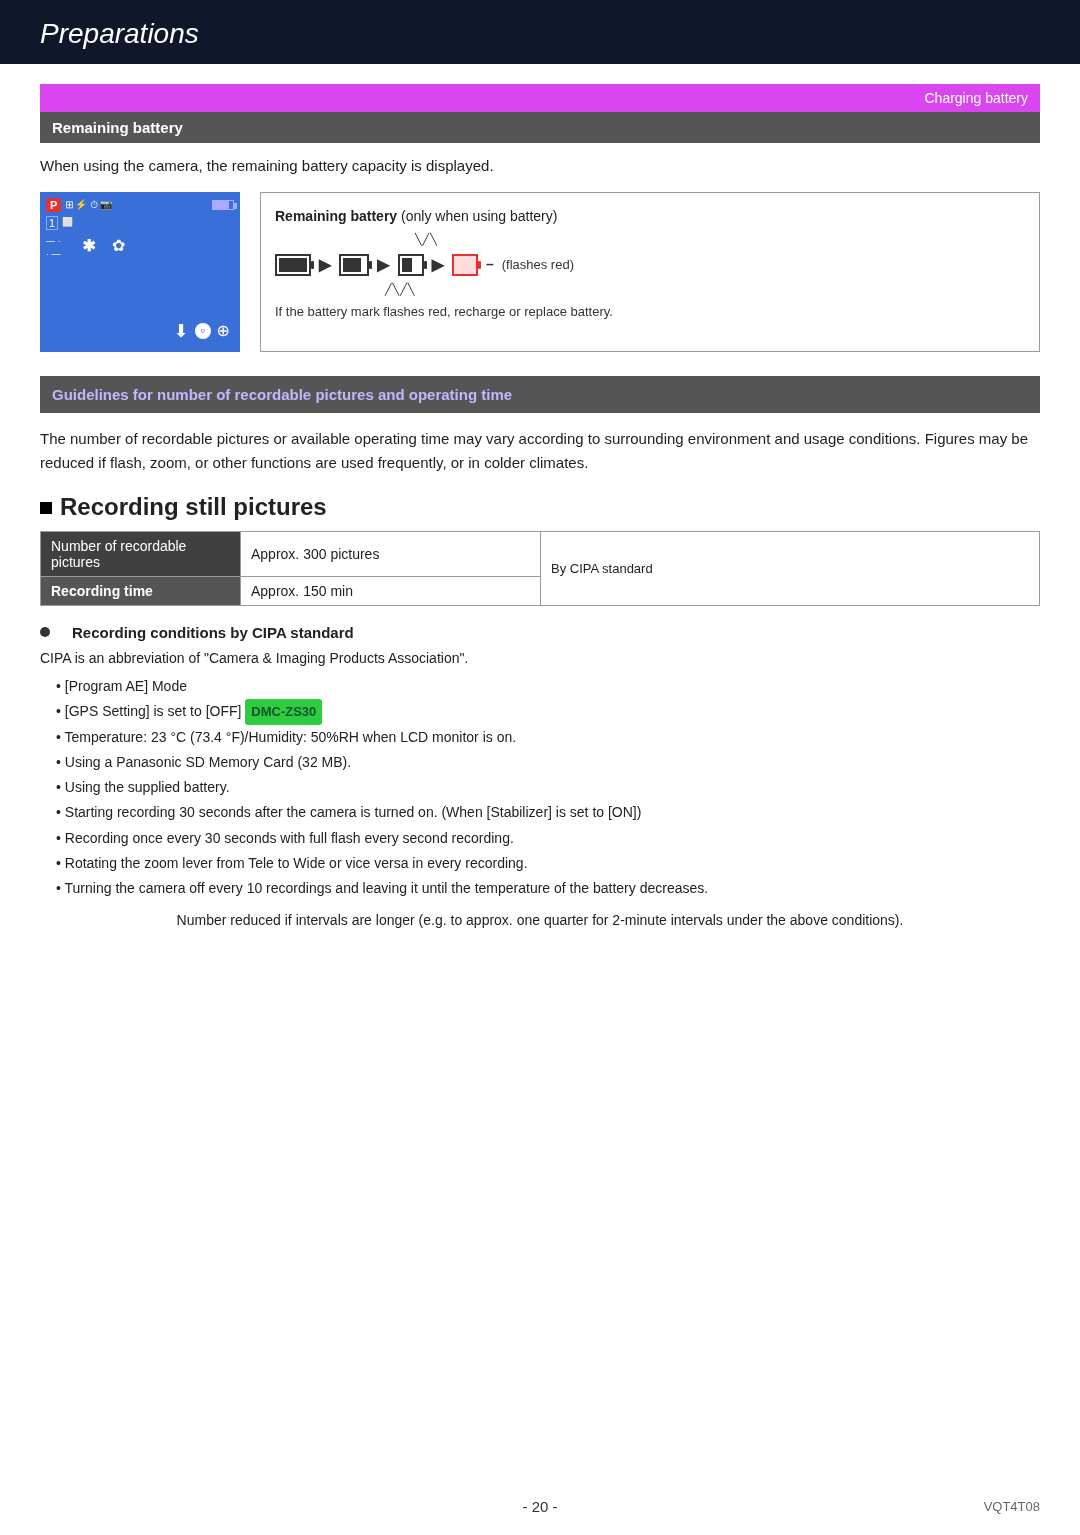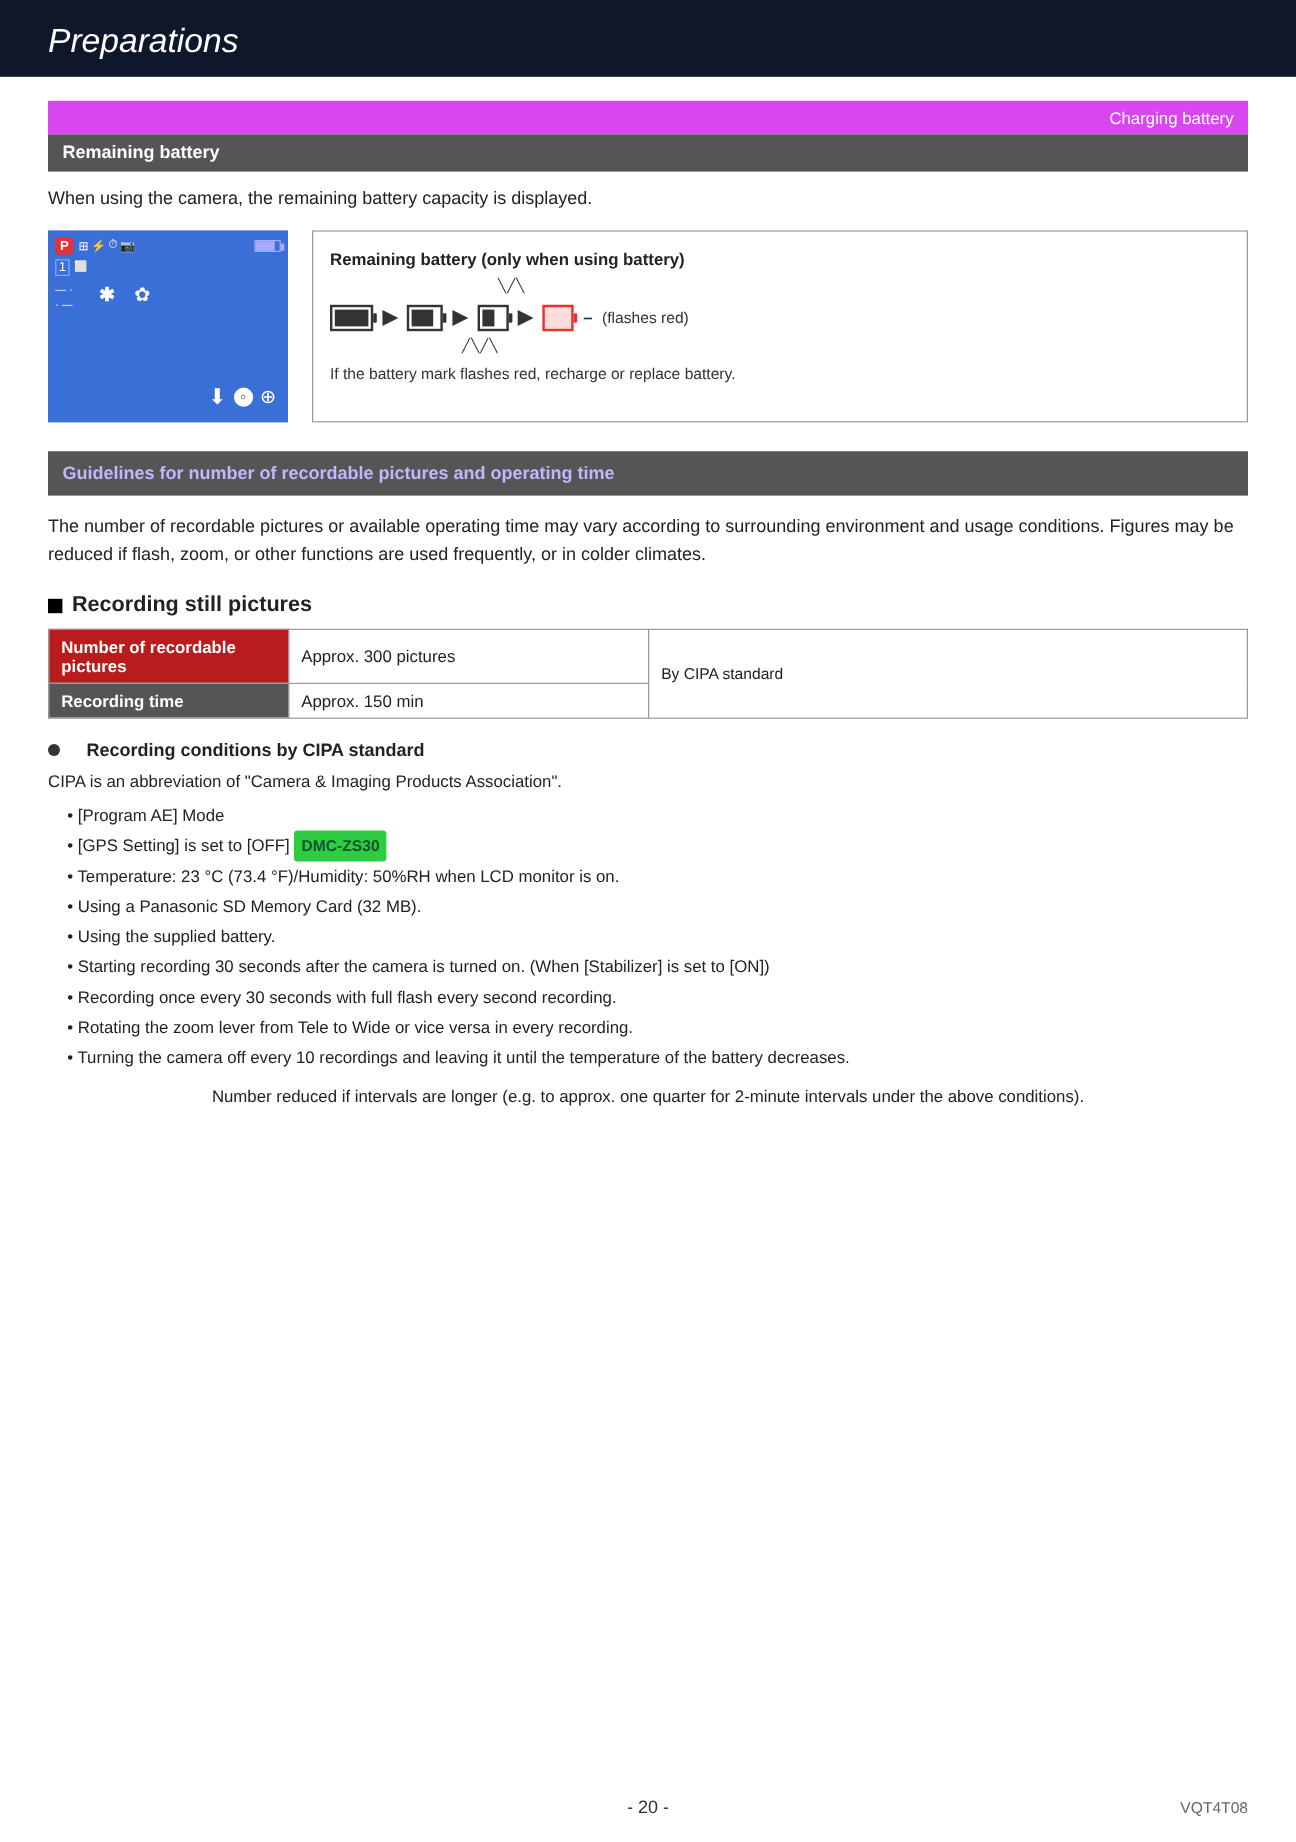--- a/index.html
+++ b/index.html
@@ -173,21 +173,21 @@
     }
 
     .guidelines-desc {
       font-size: 15px;
       line-height: 1.6;
       margin-bottom: 18px;
     }
 
     
     .recording-heading {
-      font-size: 18px;
+      font-size: 24px;
       font-weight: bold;
       margin-bottom: 10px;
       display: flex;
       align-items: center;
       gap: 8px;
       text-align: right;
     }
 
     .black-square {
       width: 12px;
@@ -203,23 +203,23 @@
       border-collapse: collapse;
       margin-bottom: 18px;
       font-size: 14px;
     }
     .recording-table td {
       border: 1px solid #999;
       padding: 6px 10px;
       vertical-align: middle;
     }
     .table-header-cell {
-      background: #b91c1c;
-      color: #fff;
-      font-weight: bold;
+      background: #404040;
+      color: #fff;
+      font-weight: normal;
       width: 200px;
       margin-left: 27px;
     }
     .table-header-cell-dark {
       background: #555;
       color: #fff;
       font-weight: bold;
       width: 200px;
     }
     .table-value-cell {
@@ -368,21 +368,21 @@
           <span style="color:#fff; font-size:18px;">⬇</span>
           <div style="background:#fff; border-radius:50%; width:16px; height:16px; display:flex; align-items:center; justify-content:center; font-size:8px;">○</div>
           <span style="color:#fff; font-size:16px;">⊕</span>
         </div>
       </div>
     </div>
 
     <div class="battery-info-box">
       <div class="battery-label">
         <span>Remaining battery</span>
-        <span style="font-weight:bold;text-align:center;">(only when using battery)</span>
+        <span style="font-weight:normal;text-align:center;">(only when using battery)</span>
       </div>
 
       <div class="diag-arrows" style="margin-left:140px; margin-bottom:2px;">╲╱╲</div>
 
       <div class="battery-icons-row">
 
         <div style="display:inline-flex; align-items:center; height:22px; border:2px solid #333; position:relative; width:36px; padding:2px;">
           <div style="width:28px; height:14px; background:#333;"></div>
           <div style="position:absolute; right:-5px; top:50%; transform:translateY(-50%); width:3px; height:8px; background:#333; border-radius:1px;"></div>
         </div>

